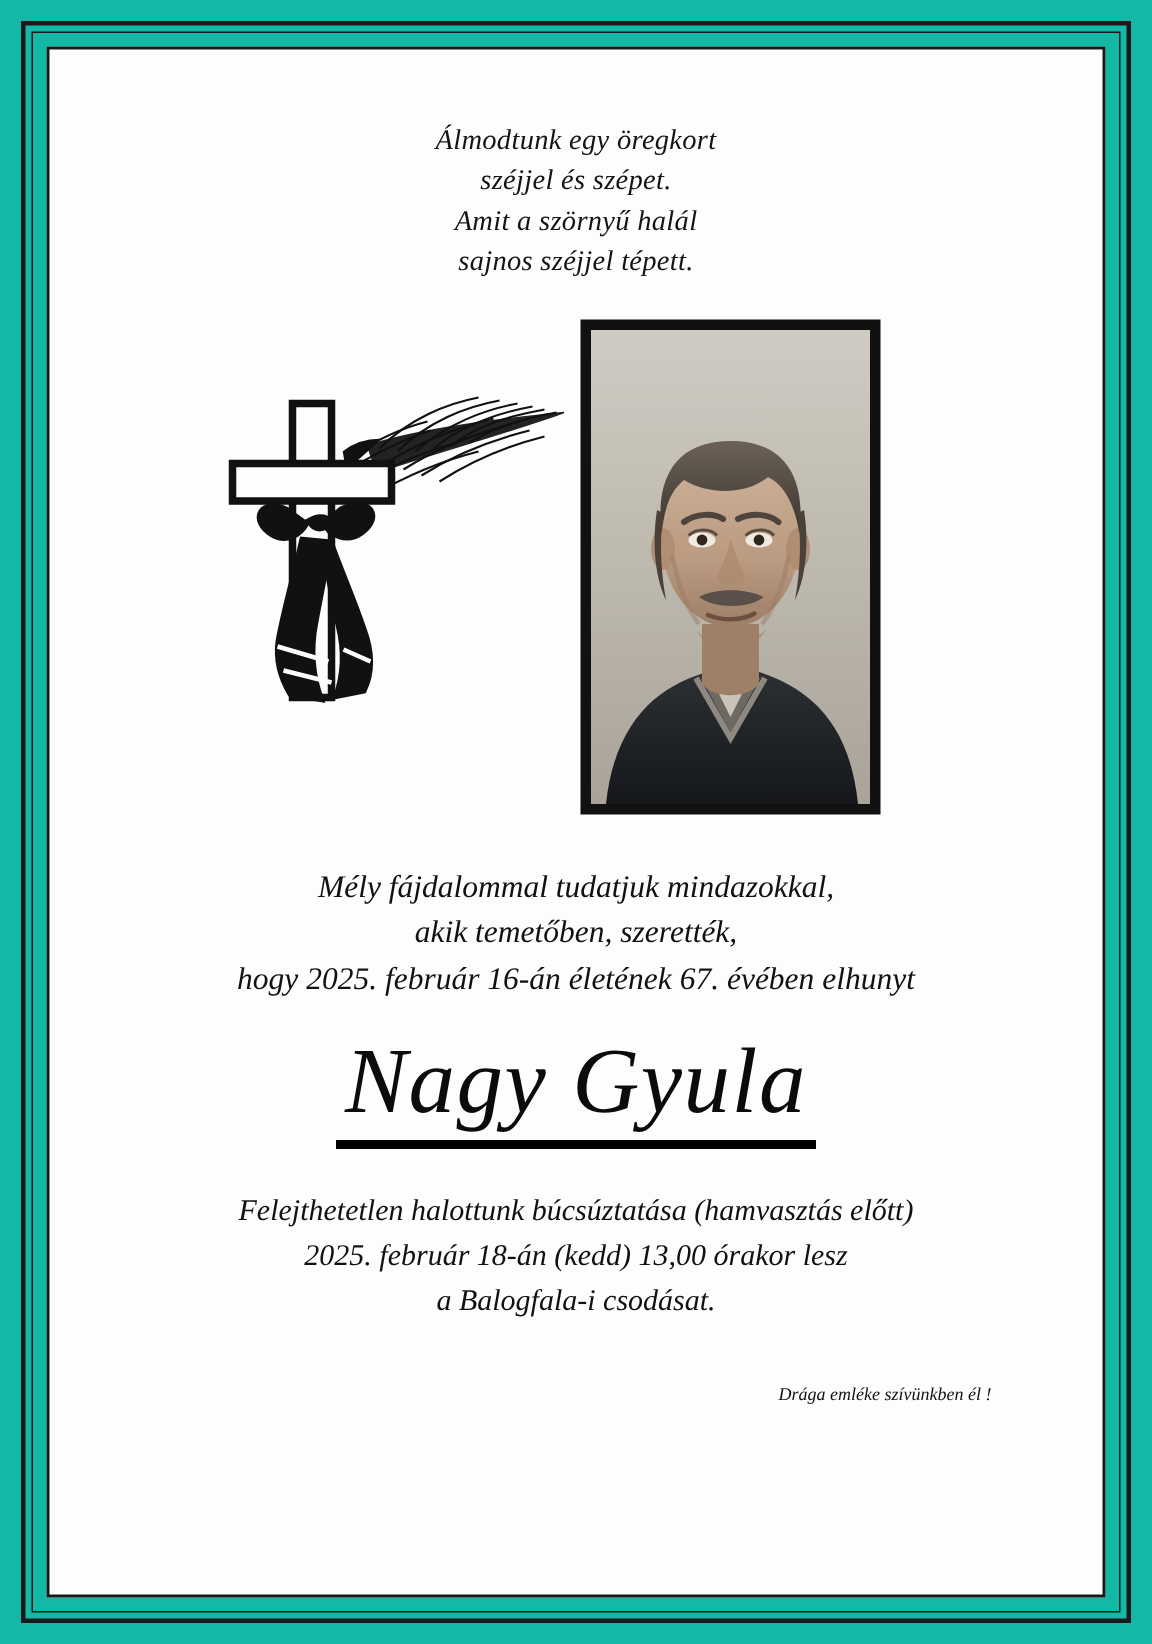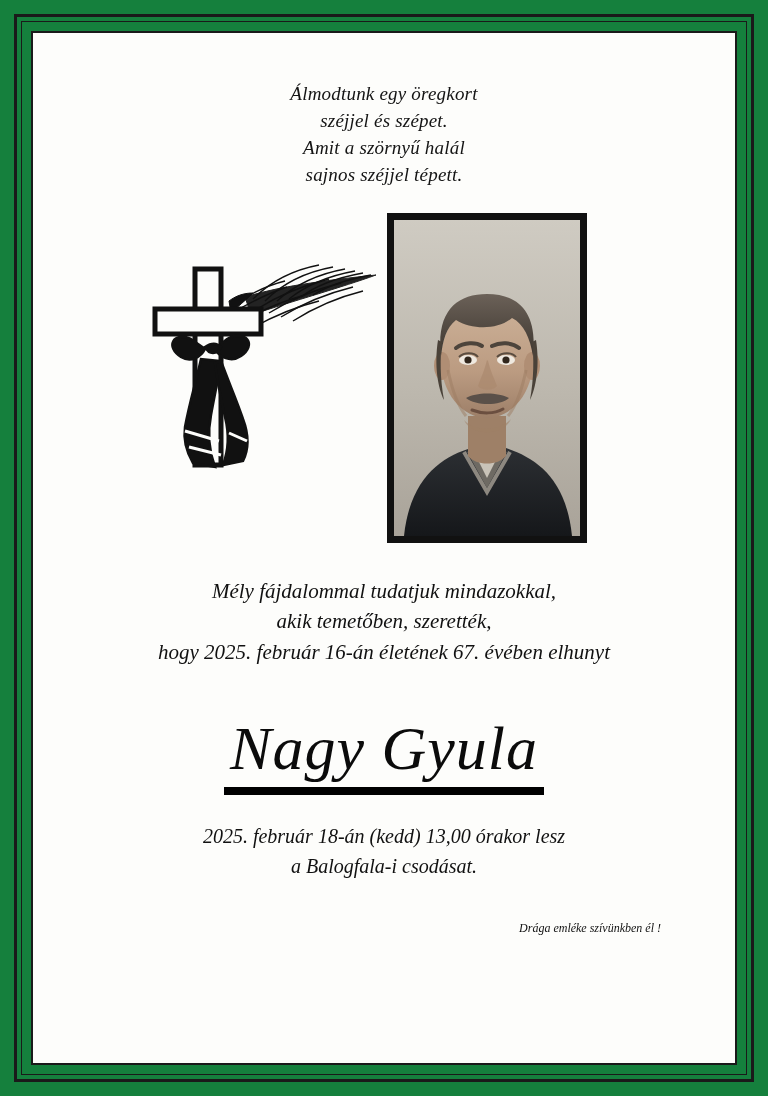--- a/index.html
+++ b/index.html
@@ -12,21 +12,21 @@
     height: 1096px;
     font-family: "Liberation Serif", serif;
     color: #101010;
     overflow: hidden;
   }
 
   .page {
     position: relative;
     width: 768px;
     height: 1096px;
-    background: #15803d;
+    background: #14b8a6;
     box-sizing: border-box;
   }
 
   
   .frame-outer {
     position: absolute;
     left: 14px;
     top: 14px;
     right: 14px;
     bottom: 14px;
@@ -126,22 +126,21 @@
   }
   .name {
     display: inline-block;
     font-family: "Liberation Serif", serif;
     font-style: italic;
     font-size: 62px;
     line-height: 1.05;
     letter-spacing: 1px;
     color: #0b0b0b;
     padding: 0 6px 6px 6px;
-    border-bottom: 8px solid #000000;
-    margin-top: 27px;
+    border-bottom: 6px solid #000000;
   }
 
   .funeral {
     margin-top: 26px;
     text-align: center;
     font-style: italic;
     font-size: 20px;
     line-height: 1.5;
     color: #111;
   }
@@ -295,20 +294,21 @@
       <div>Mély fájdalommal tudatjuk mindazokkal,</div>
       <div>akik temetőben, szerették,</div>
       <div>hogy 2025. február 16-án életének 67. évében elhunyt</div>
     </div>
 
     <div class="name-wrap">
       <span class="name">Nagy Gyula</span>
     </div>
 
     <div class="funeral">
+      <div>Felejthetetlen halottunk búcsúztatása (hamvasztás előtt)</div>
       <div>2025. február 18-án (kedd) 13,00 órakor lesz</div>
       <div>a Balogfala-i csodásat.</div>
     </div>
 
     <div class="closing">
       <div>Drága emléke szívünkben él !</div>
     </div>
 
   </div>
 </div>

